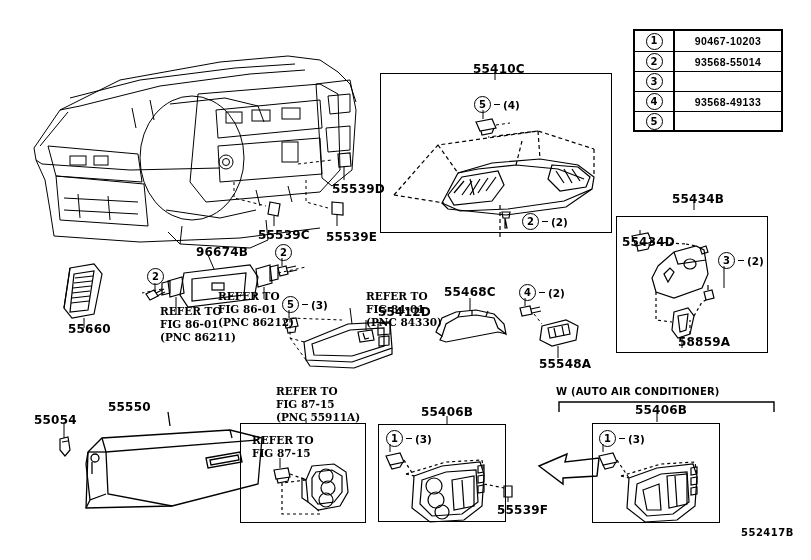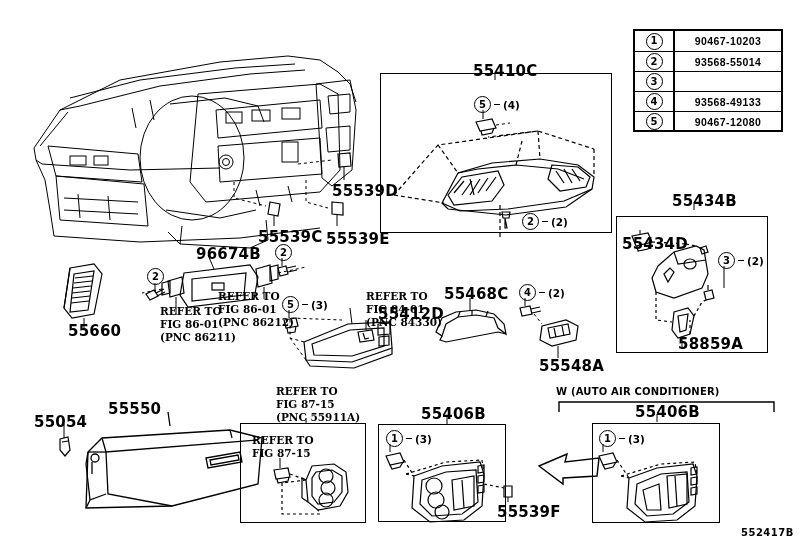--- a/index.html
+++ b/index.html
@@ -1,19 +1,19 @@
 <!DOCTYPE html>
 <html><head>
 <meta charset="utf-8">
 <style>
   html,body{margin:0;padding:0;background:#fff;}
   #page{position:relative;width:811px;height:560px;background:#fff;
         font-family:"DejaVu Sans",sans-serif;overflow:hidden;}
   .lbl{position:absolute;font-family:"DejaVu Sans",sans-serif;font-weight:bold;
-       font-size:15px;color:#000;white-space:pre;letter-spacing:.2px;}
+       font-size:12px;color:#000;white-space:pre;letter-spacing:.2px;}
   .lbl.small{font-size:10px;}
   .refer{position:absolute;font-family:"DejaVu Serif",serif;font-weight:bold;
          font-size:10.5px;line-height:13px;color:#000;white-space:pre;}
   .box{position:absolute;border:1.5px solid #000;box-sizing:border-box;background:transparent;}
   .tbl{position:absolute;border:2px solid #000;box-sizing:border-box;background:#fff;}
   .tbl .row{display:flex;height:20px;box-sizing:border-box;}
   .tbl .row+.row{border-top:1px solid #000;}
   .tbl .c1{width:40px;display:flex;align-items:center;justify-content:center;
            border-right:2px solid #000;box-sizing:border-box;}
   .tbl .c2{flex:1;display:flex;align-items:center;justify-content:center;
@@ -56,21 +56,20 @@
     <div class="row">
       <div class="c1">
         <span class="circnum">4</span>
       </div>
       <div class="c2">93568-49133</div>
     </div>
     <div class="row">
       <div class="c1">
         <span class="circnum">5</span>
       </div>
-      <div class="c2">90467-12080</div>
     </div>
   </div>
 
   <svg style="position:absolute;left:20px;top:50px;" width="360" height="200" viewBox="0 0 360 200">
     <g class="ln" stroke-width="1">
 
       <path d="M14 98 L40 60 L100 30 L200 12 L268 6 L300 10 L318 22"></path>
       <path d="M40 60 L60 56 L140 36 L230 24 L285 20"></path>
       <path d="M50 48 L120 30 L215 18 L275 14"></path>
       <path d="M14 98 L16 110 L22 114"></path>

